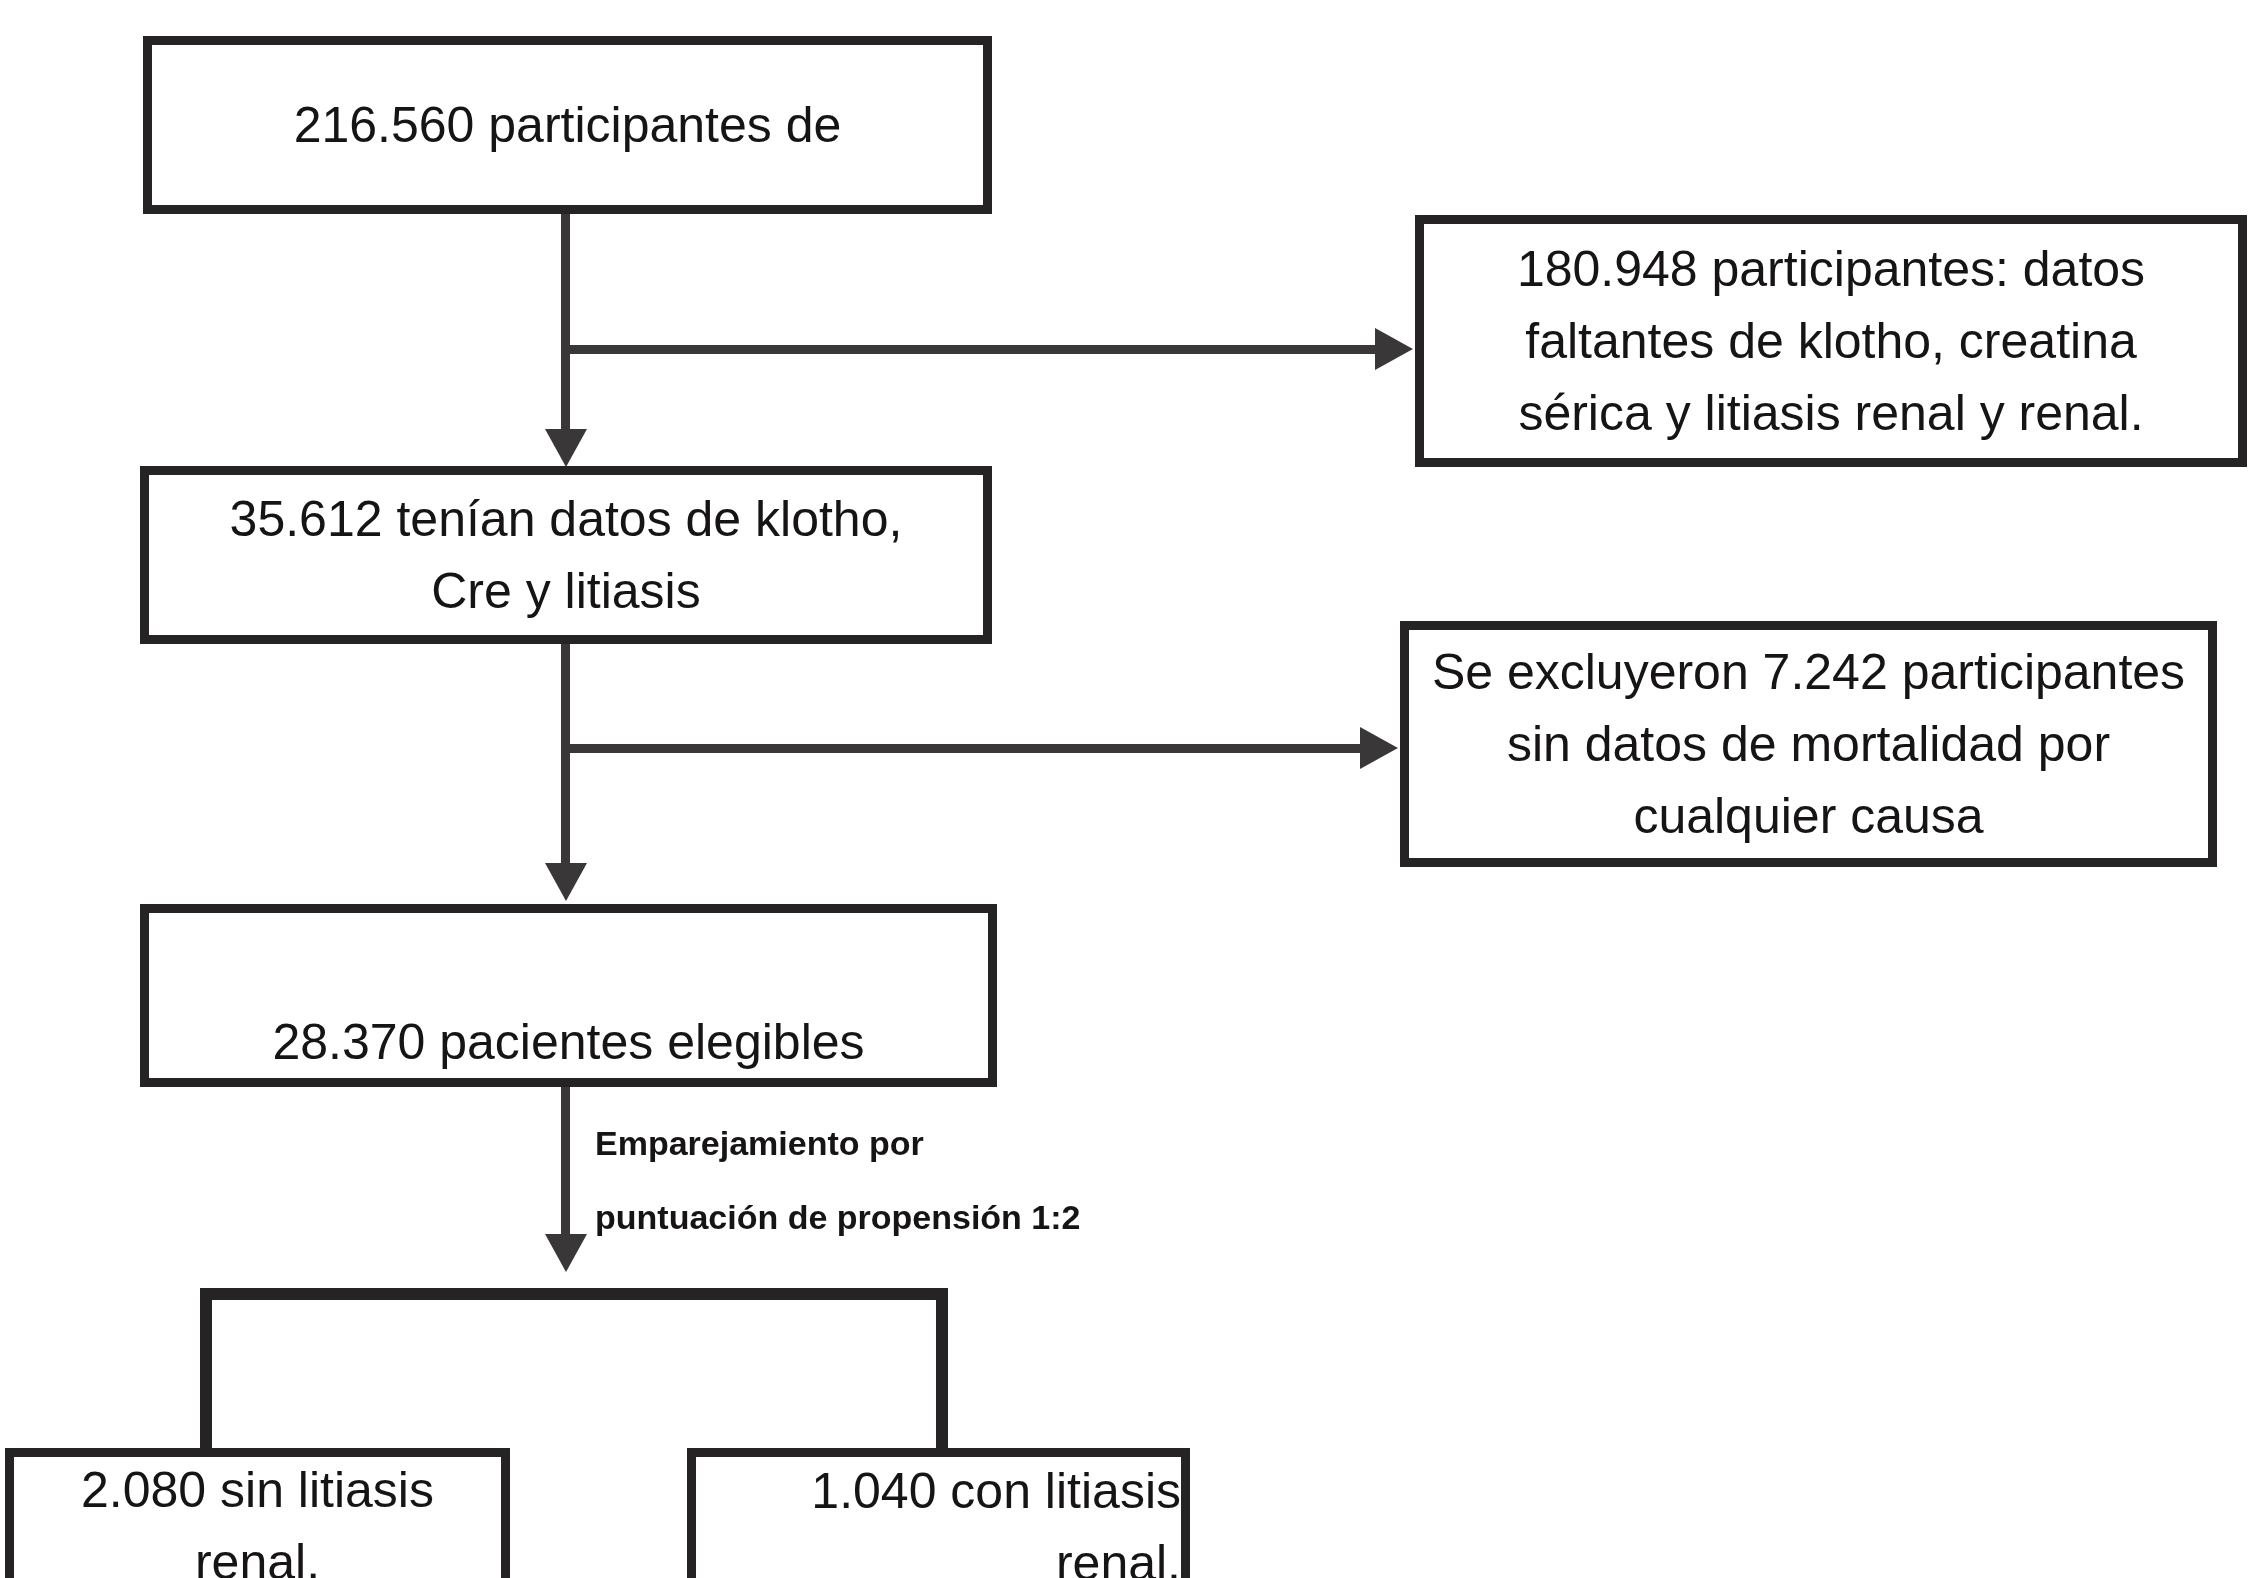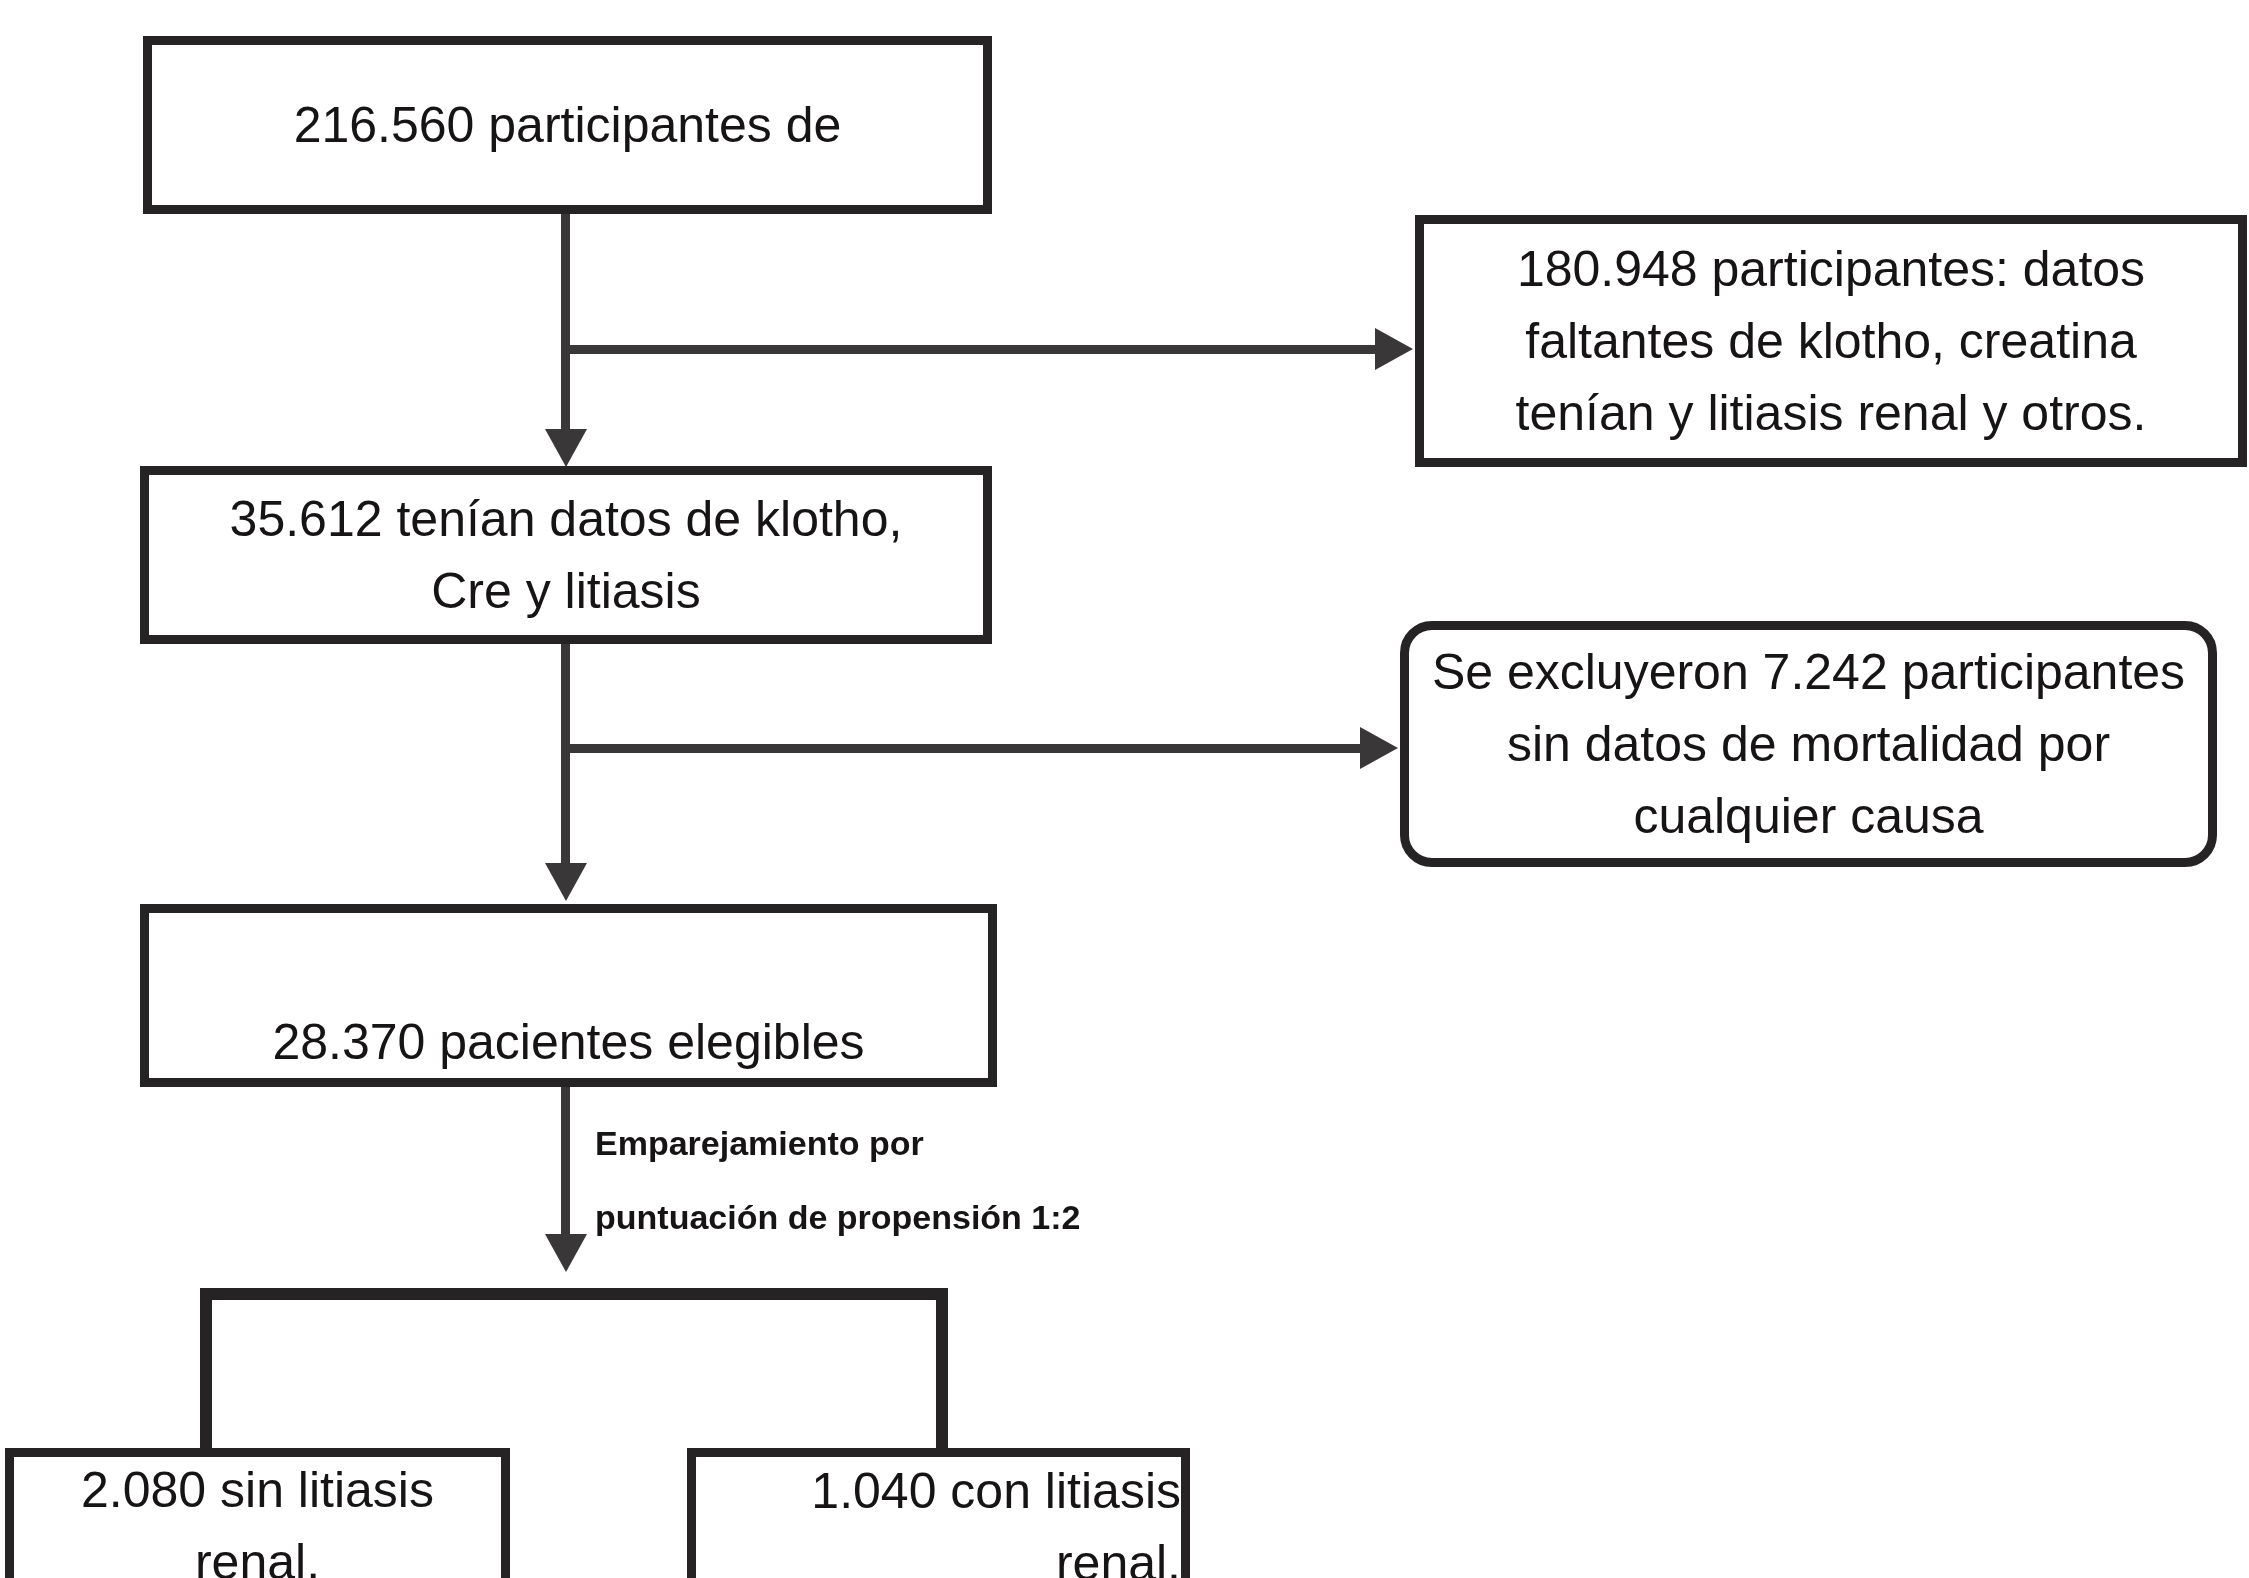--- a/index.html
+++ b/index.html
@@ -66,35 +66,35 @@
 
   <div class="line" style="left:561px;top:180px;width:9px;height:218px;"></div>
   <div class="arrowhead-down" style="left:545px;top:395px;"></div>
 
   <div class="line" style="left:565px;top:311px;width:812px;height:9px;"></div>
   <div class="arrowhead-right" style="left:1375px;top:294px;"></div>
 
   <div class="box" style="left:1415px;top:181px;width:832px;height:252px;">
     <div>180.948 participantes: datos</div>
     <div>faltantes de klotho, creatina</div>
-    <div>tenían y litiasis renal y otros.</div>
+    <div>sérica y litiasis renal y renal.</div>
   </div>
 
   <div class="box" style="left:140px;top:432px;width:852px;height:178px;">
     <div>35.612 tenían datos de klotho,</div>
     <div>Cre y litiasis</div>
   </div>
 
   <div class="line" style="left:561px;top:610px;width:9px;height:220px;"></div>
   <div class="arrowhead-down" style="left:545px;top:829px;"></div>
 
   <div class="line" style="left:565px;top:710px;width:797px;height:9px;"></div>
   <div class="arrowhead-right" style="left:1360px;top:693px;"></div>
 
-  <div class="box" style="left:1400px;top:587px;width:817px;height:246px;border-radius:32px;">
+  <div class="box" style="left:1400px;top:587px;width:817px;height:246px;">
     <div>Se excluyeron 7.242 participantes</div>
     <div>sin datos de mortalidad por</div>
     <div>cualquier causa</div>
   </div>
 
   <div class="box top-align" style="left:140px;top:870px;width:857px;height:183px;">
     <div>28.370 pacientes elegibles</div>
   </div>
 
   <div class="line" style="left:561px;top:1053px;width:9px;height:150px;"></div>

